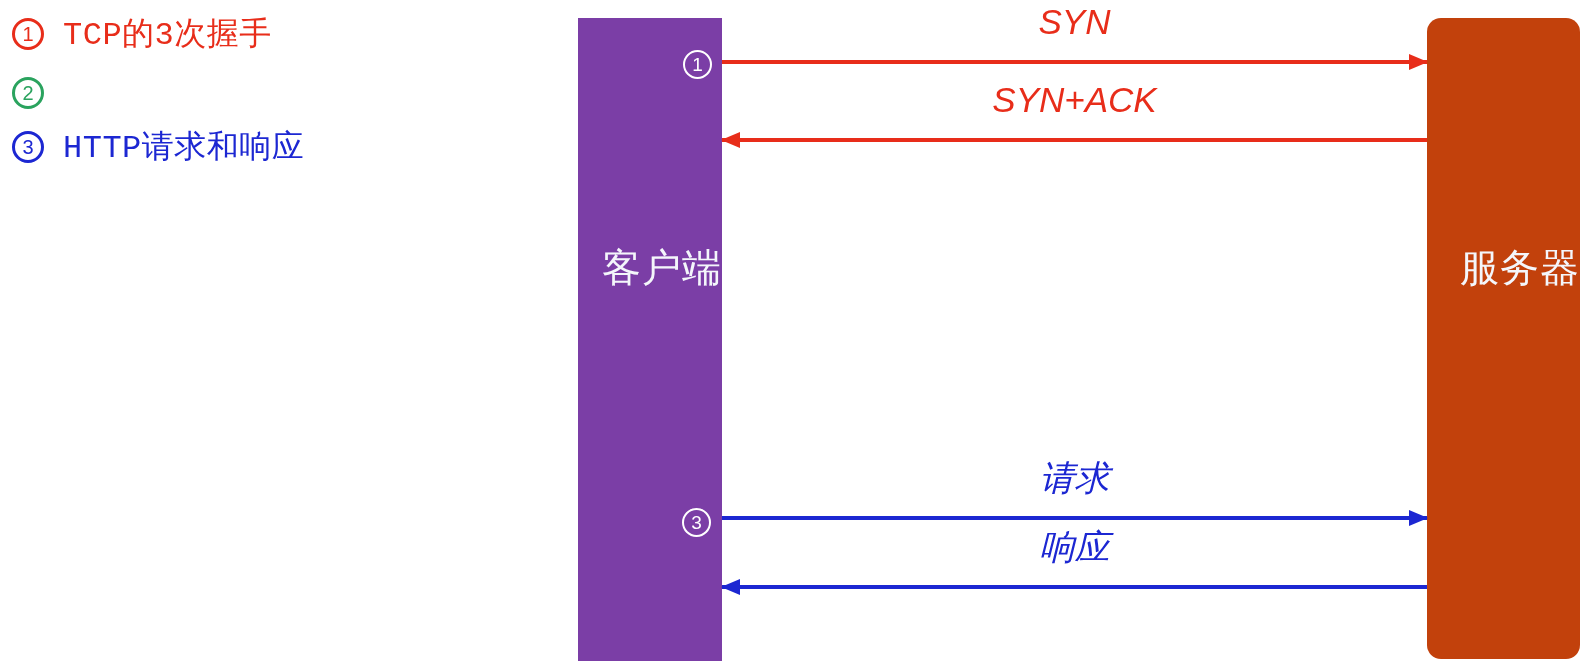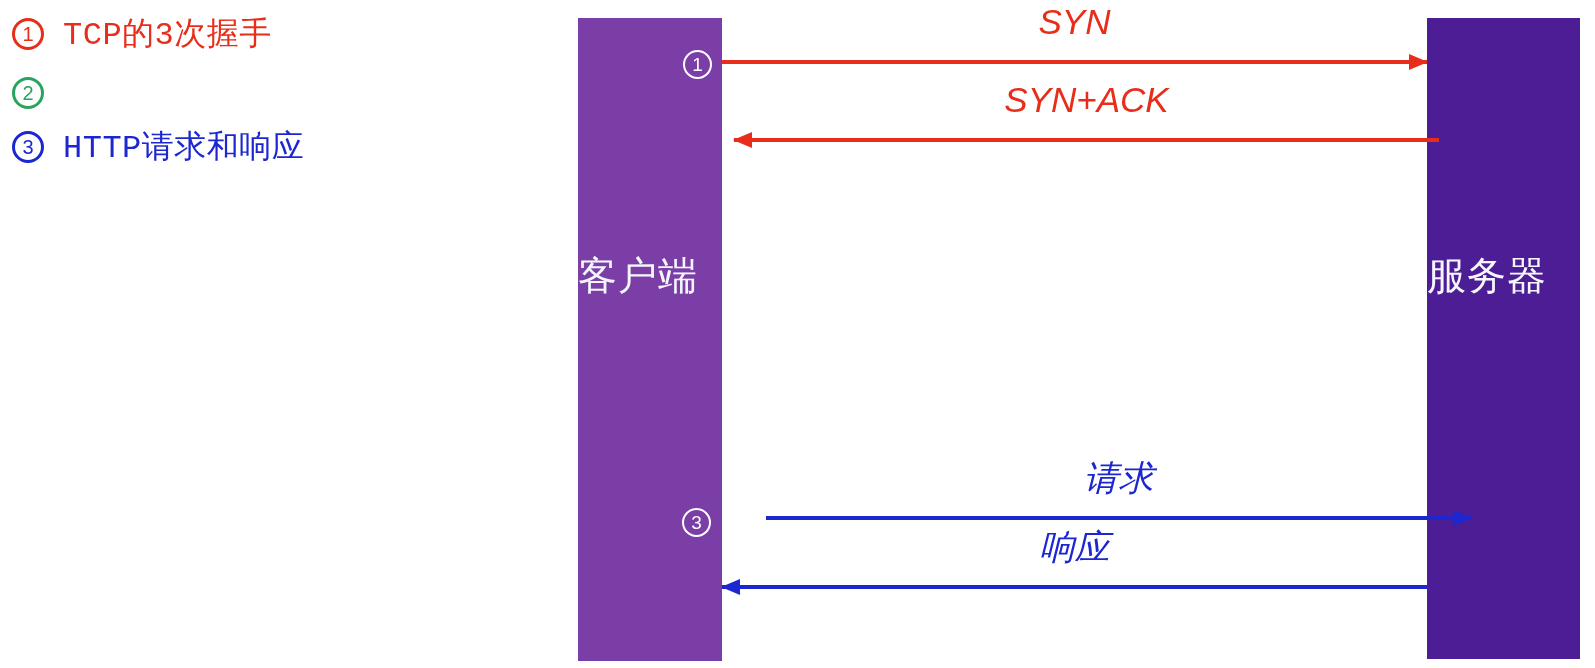--- a/index.html
+++ b/index.html
@@ -30,26 +30,26 @@
     border-radius: 50%;
     display: flex; align-items: center; justify-content: center;
     font-size: 20px;
     line-height: 1;
   }
   .ltext { font-size: 32px; letter-spacing: 0.5px; white-space: nowrap; font-family: Liberation Mono, monospace; }
 
   
   .bar { position: absolute; top: 18px; }
   .bar.client { left: 578px;  width: 144px; height: 643px; background: #7B3EA6; }
-  .bar.server { left: 1427px; width: 153px; height: 641px; background: #4c1d95; }
+  .bar.server { left: 1427px; width: 153px; height: 641px; background: #c2410c; border-radius: 14px; }
   .bar-label {
     position: absolute;
-    top: 236px; left: 0;
+    top: 228px; left: 0;
     width: 100%;
-    text-align: left;
+    text-align: right;
     color: #f4f6fb;
     font-size: 39px;
     line-height: 44px;
     letter-spacing: 1px;
   }
   .marker {
     position: absolute;
     width: 25px; height: 25px;
     border: 2.5px solid #ffffff;
     border-radius: 50%;
@@ -94,23 +94,23 @@
     width: 0; height: 0;
     border-top: 8px solid transparent;
     border-bottom: 8px solid transparent;
   }
   .msg.dir-right .arrowhead { right: -1px; border-left: 19px solid; }
   .msg.dir-left  .arrowhead { left: -1px;  border-right: 19px solid; }
   .msg.red .arrowhead  { color: #E82D1A; border-left-color: #E82D1A; border-right-color: #E82D1A; }
   .msg.blue .arrowhead { color: #1C27D2; border-left-color: #1C27D2; border-right-color: #1C27D2; }
 
   .msg.syn     { top: 0px; }
-  .msg.synack  { top: 78px; margin-left: 12px; }
+  .msg.synack  { top: 78px; }
   .msg.ack     { top: 157px; }
-  .msg.request { top: 456px; margin-left: 44px; }
+  .msg.request { top: 456px; }
   .msg.response{ top: 525px; }
 </style>
 </head>
 <body>
 
 <div class="stage">
 
   <div class="legend-row r1">
     <span class="lnum">1</span>
     <span class="ltext">TCP的3次握手</span>

